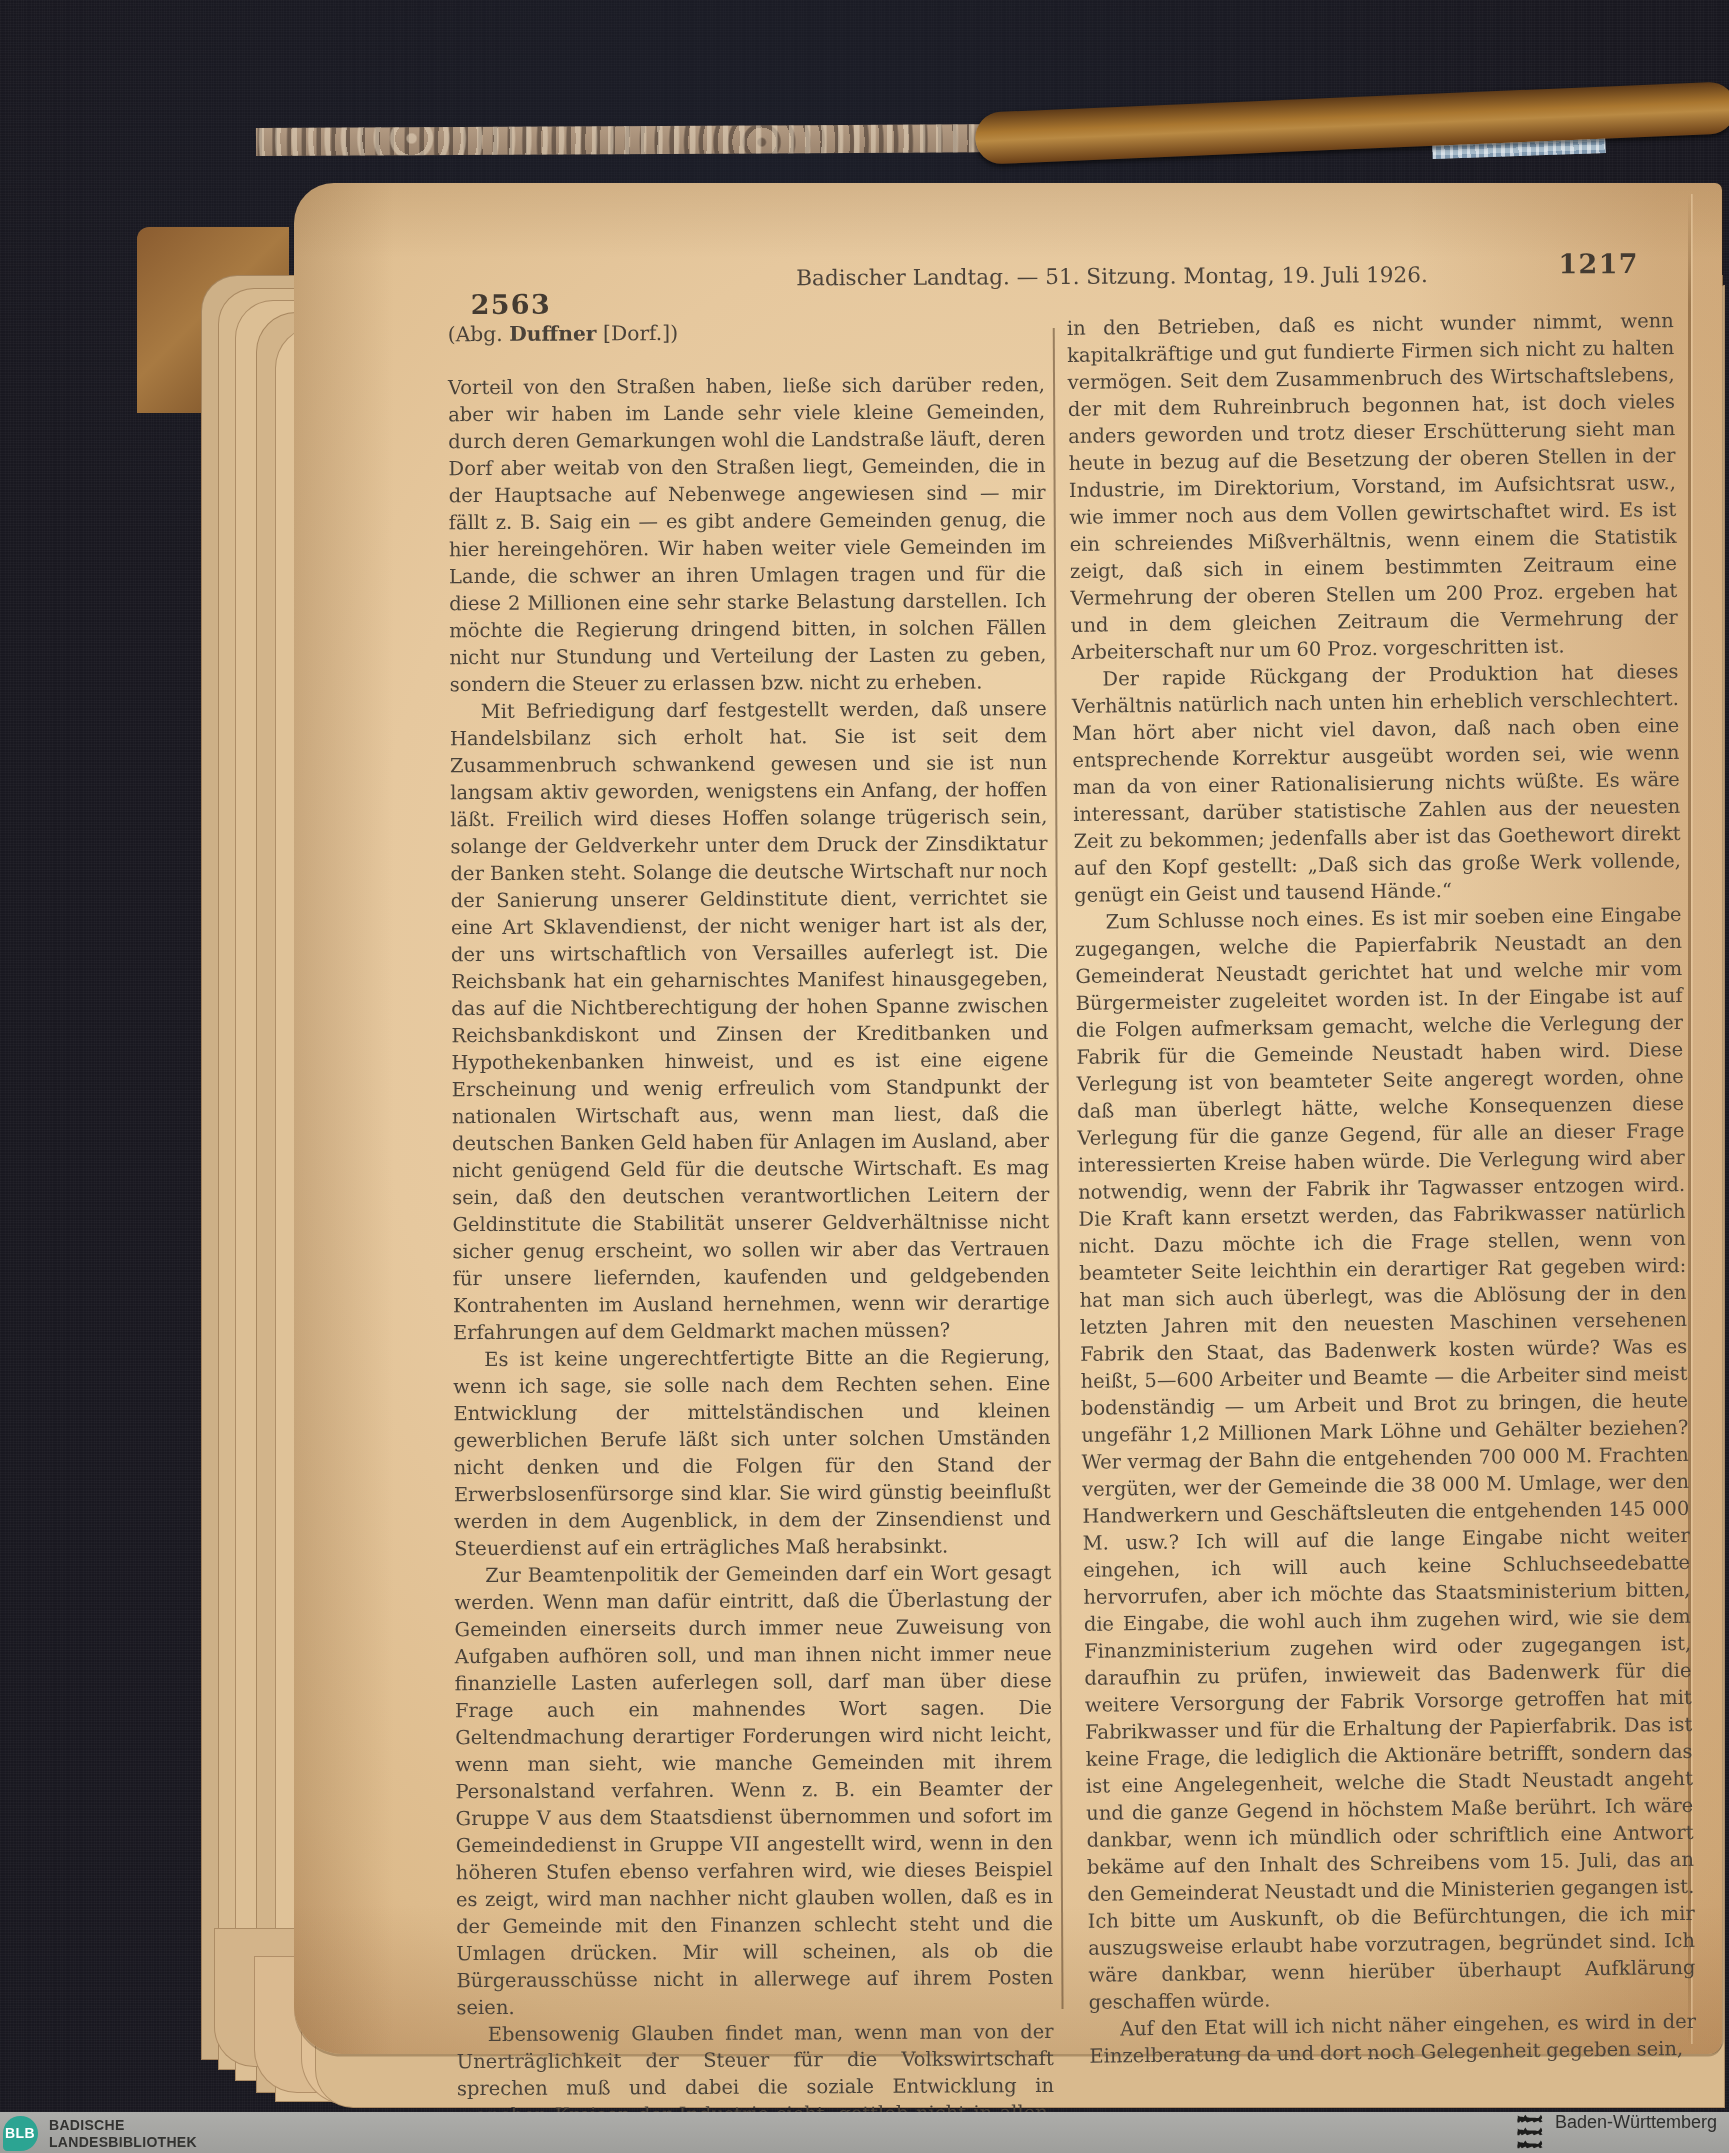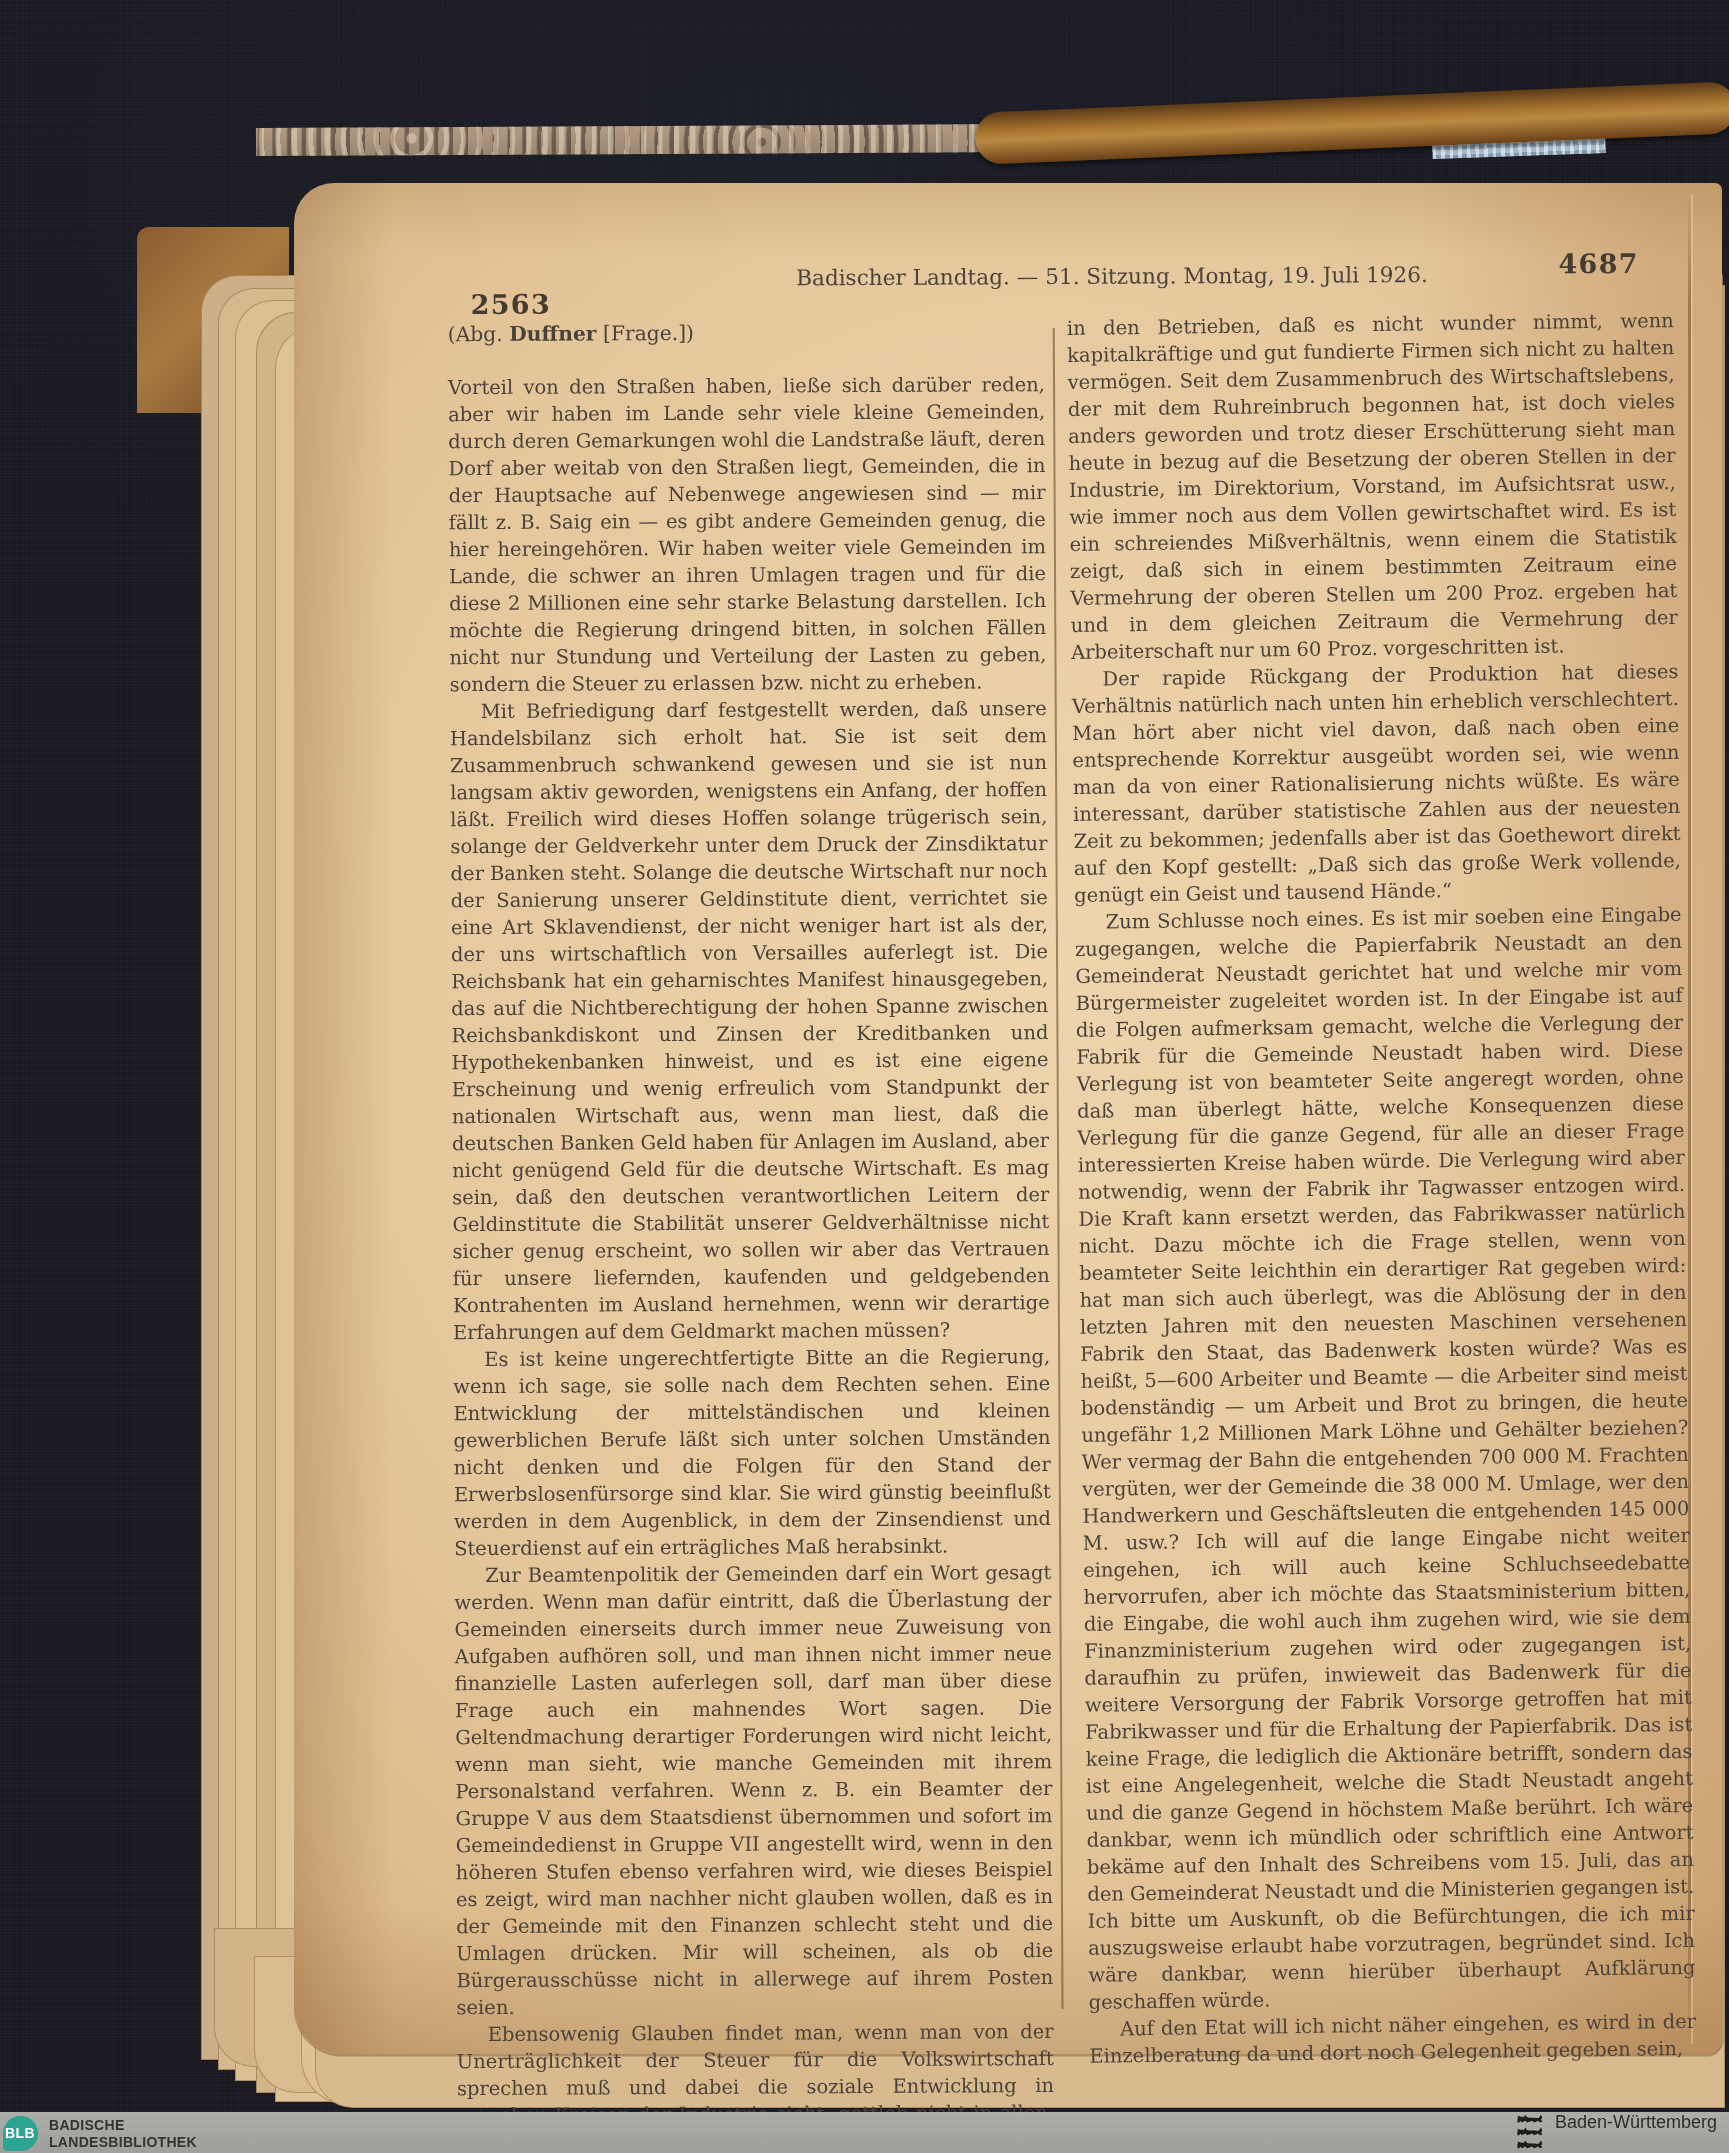--- a/index.html
+++ b/index.html
@@ -131,23 +131,23 @@
 <div class="corner b0"></div>
 <div class="corner b1"></div>
 <div class="corner b2"></div>
 <div class="under-sheet"></div>
 <div class="page-main"></div>
 <div class="crease"></div>
 
 <div class="print">
   <span class="pagenum" id="pn-left">2563</span>
   <div class="running-head">Badischer Landtag. — 51. Sitzung. Montag, 19. Juli 1926.</div>
-  <span class="pagenum" id="pn-right">4687</span>
+  <span class="pagenum" id="pn-right">1217</span>
 
-  <div class="speaker"><span>(Abg. </span><b>Duffner</b><span> [Frage.])</span></div>
+  <div class="speaker"><span>(Abg. </span><b>Duffner</b><span> [Dorf.])</span></div>
 
   <div class="col" id="col-left">
     <p>Vorteil von den Straßen haben, ließe sich darüber reden, aber wir haben im Lande sehr viele kleine Gemeinden, durch deren Gemarkungen wohl die Landstraße läuft, deren Dorf aber weitab von den Straßen liegt, Gemeinden, die in der Hauptsache auf Nebenwege angewiesen sind — mir fällt z. B. Saig ein — es gibt andere Gemeinden genug, die hier hereingehören. Wir haben weiter viele Gemeinden im Lande, die schwer an ihren Umlagen tragen und für die diese 2 Millionen eine sehr starke Belastung darstellen. Ich möchte die Regierung dringend bitten, in solchen Fällen nicht nur Stundung und Verteilung der Lasten zu geben, sondern die Steuer zu erlassen bzw. nicht zu erheben.</p>
     <p class="ind">Mit Befriedigung darf festgestellt werden, daß unsere Handelsbilanz sich erholt hat. Sie ist seit dem Zusammenbruch schwankend gewesen und sie ist nun langsam aktiv geworden, wenigstens ein Anfang, der hoffen läßt. Freilich wird dieses Hoffen solange trügerisch sein, solange der Geldverkehr unter dem Druck der Zinsdiktatur der Banken steht. Solange die deutsche Wirtschaft nur noch der Sanierung unserer Geldinstitute dient, verrichtet sie eine Art Sklavendienst, der nicht weniger hart ist als der, der uns wirtschaftlich von Versailles auferlegt ist. Die Reichsbank hat ein geharnischtes Manifest hinausgegeben, das auf die Nichtberechtigung der hohen Spanne zwischen Reichsbankdiskont und Zinsen der Kreditbanken und Hypothekenbanken hinweist, und es ist eine eigene Erscheinung und wenig erfreulich vom Standpunkt der nationalen Wirtschaft aus, wenn man liest, daß die deutschen Banken Geld haben für Anlagen im Ausland, aber nicht genügend Geld für die deutsche Wirtschaft. Es mag sein, daß den deutschen verantwortlichen Leitern der Geldinstitute die Stabilität unserer Geldverhältnisse nicht sicher genug erscheint, wo sollen wir aber das Vertrauen für unsere liefernden, kaufenden und geldgebenden Kontrahenten im Ausland hernehmen, wenn wir derartige Erfahrungen auf dem Geldmarkt machen müssen?</p>
     <p class="ind">Es ist keine ungerechtfertigte Bitte an die Regierung, wenn ich sage, sie solle nach dem Rechten sehen. Eine Entwicklung der mittelständischen und kleinen gewerblichen Berufe läßt sich unter solchen Umständen nicht denken und die Folgen für den Stand der Erwerbslosenfürsorge sind klar. Sie wird günstig beeinflußt werden in dem Augenblick, in dem der Zinsendienst und Steuerdienst auf ein erträgliches Maß herabsinkt.</p>
     <p class="ind">Zur Beamtenpolitik der Gemeinden darf ein Wort gesagt werden. Wenn man dafür eintritt, daß die Überlastung der Gemeinden einerseits durch immer neue Zuweisung von Aufgaben aufhören soll, und man ihnen nicht immer neue finanzielle Lasten auferlegen soll, darf man über diese Frage auch ein mahnendes Wort sagen. Die Geltendmachung derartiger Forderungen wird nicht leicht, wenn man sieht, wie manche Gemeinden mit ihrem Personalstand verfahren. Wenn z. B. ein Beamter der Gruppe V aus dem Staatsdienst übernommen und sofort im Gemeindedienst in Gruppe VII angestellt wird, wenn in den höheren Stufen ebenso verfahren wird, wie dieses Beispiel es zeigt, wird man nachher nicht glauben wollen, daß es in der Gemeinde mit den Finanzen schlecht steht und die Umlagen drücken. Mir will scheinen, als ob die Bürgerausschüsse nicht in allerwege auf ihrem Posten seien.</p>
     <p class="ind">Ebensowenig Glauben findet man, wenn man von der Unerträglichkeit der Steuer für die Volkswirtschaft sprechen muß und dabei die soziale Entwicklung in manchen Kreisen der Industrie sieht, gottlob nicht in allen, aber es wird verallgemeinert. Wir erleben stellenweise eine Überorganisation</p>
   </div>
 
   <div class="divider"></div>

